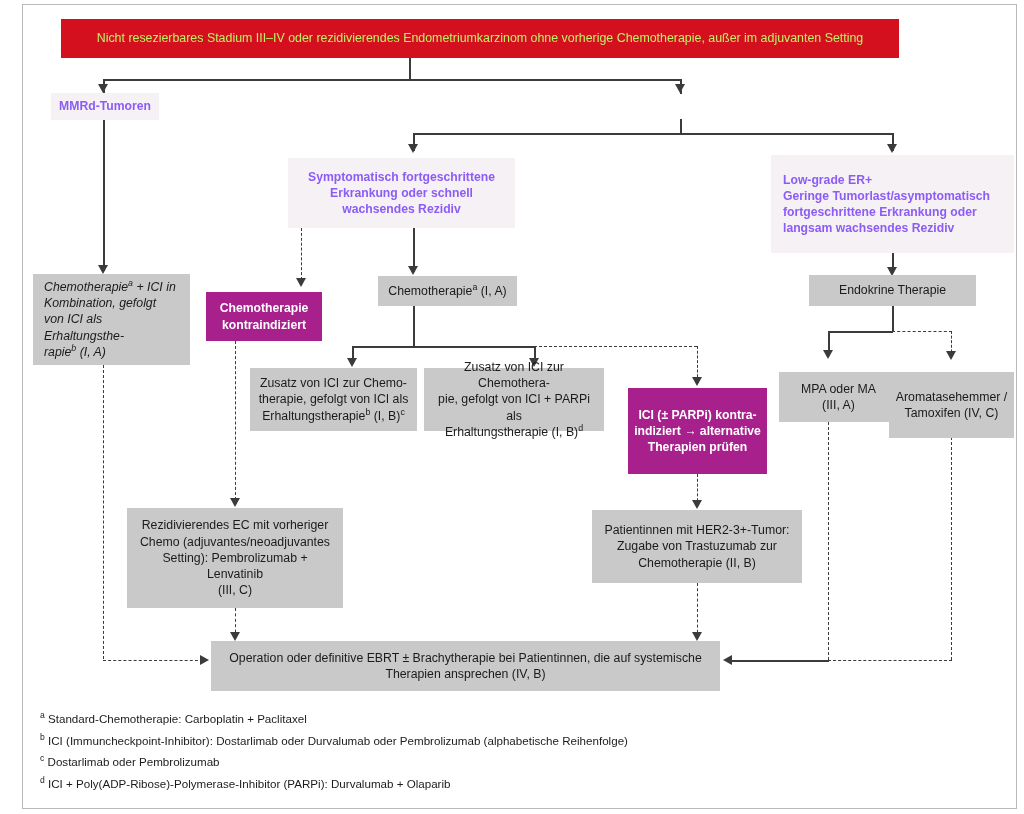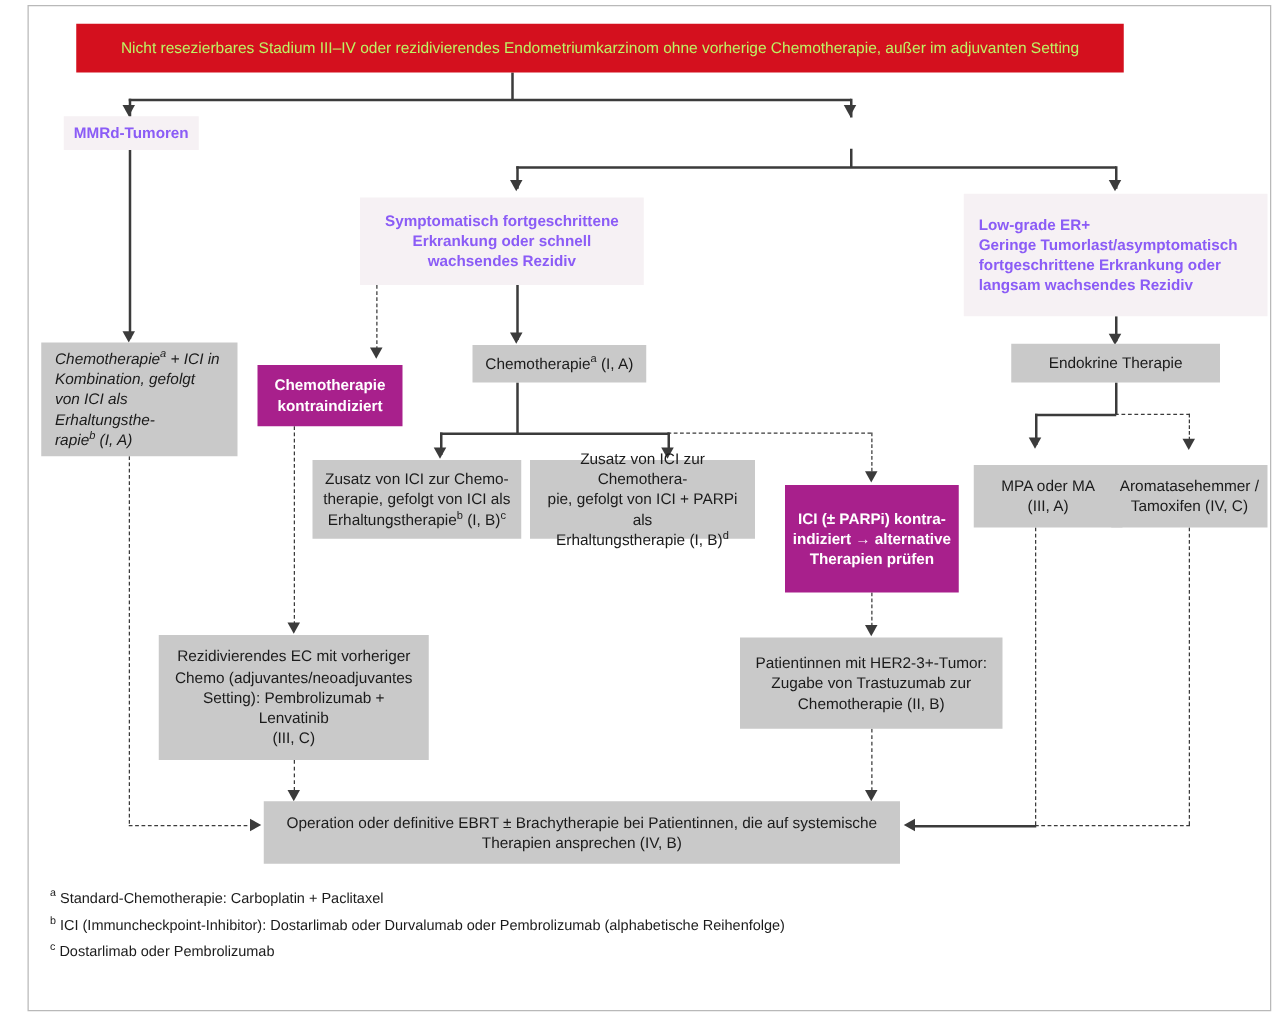--- a/index.html
+++ b/index.html
@@ -223,21 +223,21 @@
     </span>
   </div>
 
   <div class="box box-grey" style="left:779px;top:372px;width:119px;height:50px;">
     <span class="t">
       <span>MPA oder MA</span><br>
       <span>(III, A)</span>
     </span>
   </div>
 
-  <div class="box box-grey" style="left:889px;top:372px;width:125px;height:50px;">
+  <div class="box box-grey" style="left:889px;top:372px;width:125px;height:66px;">
     <span class="t">
       <span>Aromatasehemmer /</span><br>
       <span>Tamoxifen (IV, C)</span>
     </span>
   </div>
 
   <div class="box box-grey" style="left:127px;top:508px;width:216px;height:100px;">
     <span class="t">
       <span>Rezidivierendes EC mit vorheriger</span><br>
       <span>Chemo (adjuvantes/neoadjuvantes</span><br>
@@ -264,15 +264,18 @@
   <div class="notes">
     <div class="note">
       <sup>a</sup><span> Standard-Chemotherapie: Carboplatin + Paclitaxel</span>
     </div>
     <div class="note">
       <sup>b</sup><span> ICI (Immuncheckpoint-Inhibitor): Dostarlimab oder Durvalumab oder Pembrolizumab (alphabetische Reihenfolge)</span>
     </div>
     <div class="note">
       <sup>c</sup><span> Dostarlimab oder Pembrolizumab</span>
     </div>
+    <div class="note">
+      <sup>d</sup><span> ICI + Poly(ADP-Ribose)-Polymerase-Inhibitor (PARPi): Durvalumab + Olaparib</span>
+    </div>
   </div>
 
 </div>
 
 </body></html>

